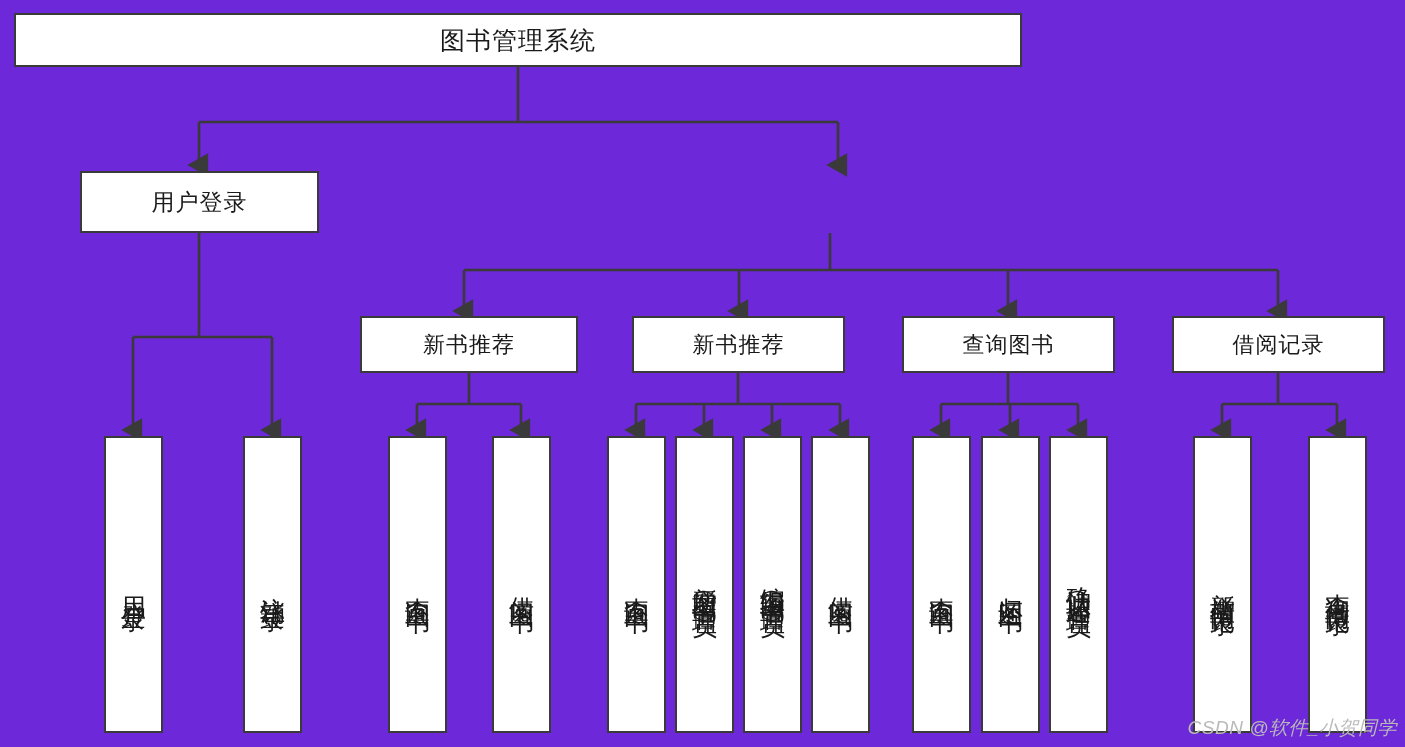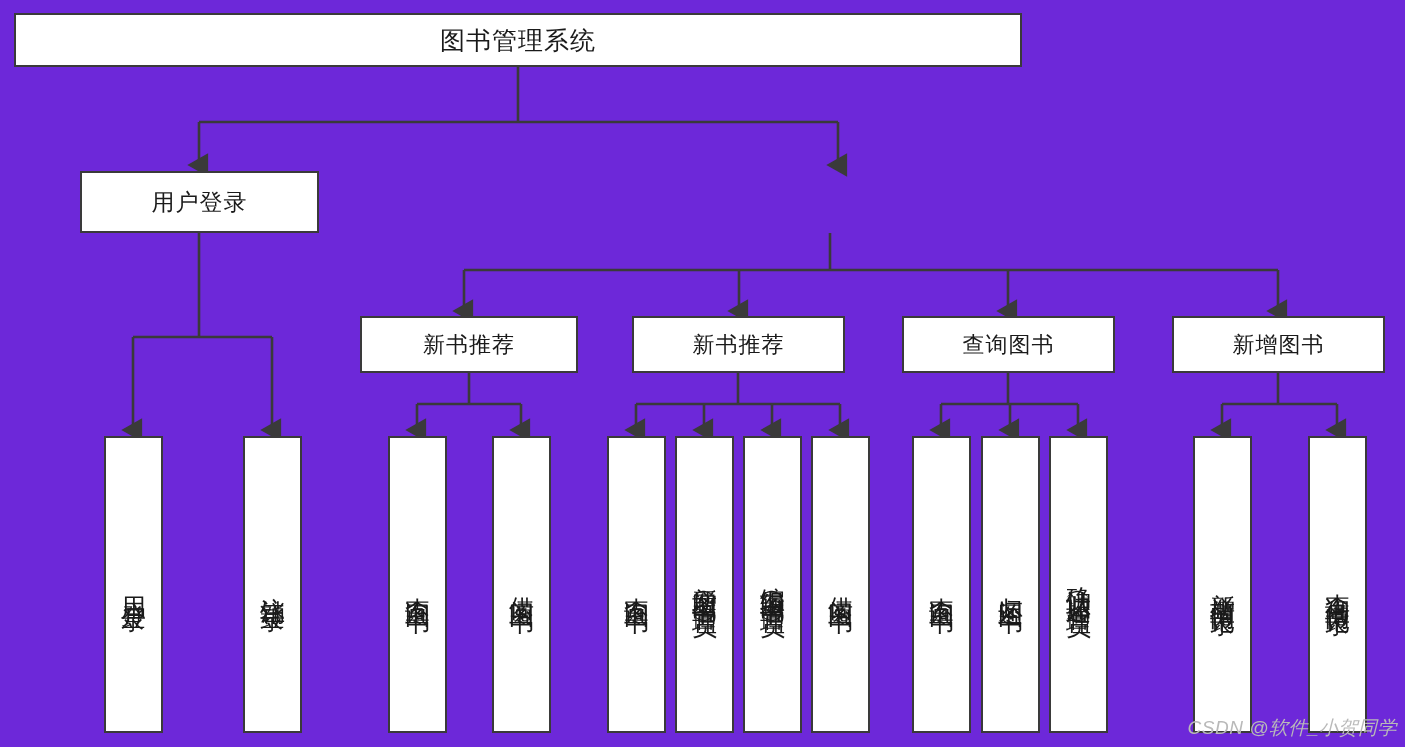--- a/index.html
+++ b/index.html
@@ -146,21 +146,21 @@
 
   <div class="node lvl2" style="left:632px; top:316px; width:213px; height:57px;">
     <span class="htext">新书推荐</span>
   </div>
 
   <div class="node lvl2" style="left:902px; top:316px; width:213px; height:57px;">
     <span class="htext">查询图书</span>
   </div>
 
   <div class="node lvl2" style="left:1172px; top:316px; width:213px; height:57px;">
-    <span class="htext">新增图书</span>
+    <span class="htext">借阅记录</span>
   </div>
 
   <div class="node leaf" style="left:104px; top:436px; width:59px; height:297px;">
     <span class="vtext">用户登录</span>
   </div>
 
   <div class="node leaf" style="left:243px; top:436px; width:59px; height:297px;">
     <span class="vtext">注销登录</span>
   </div>
 

